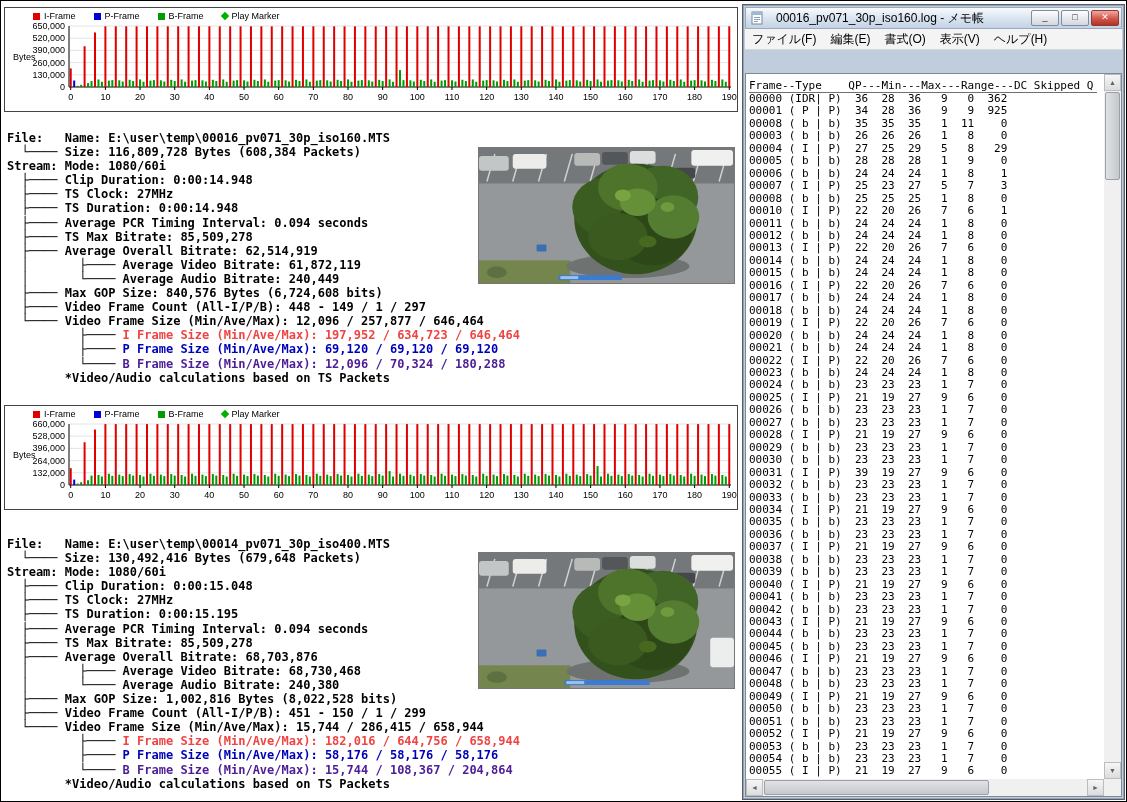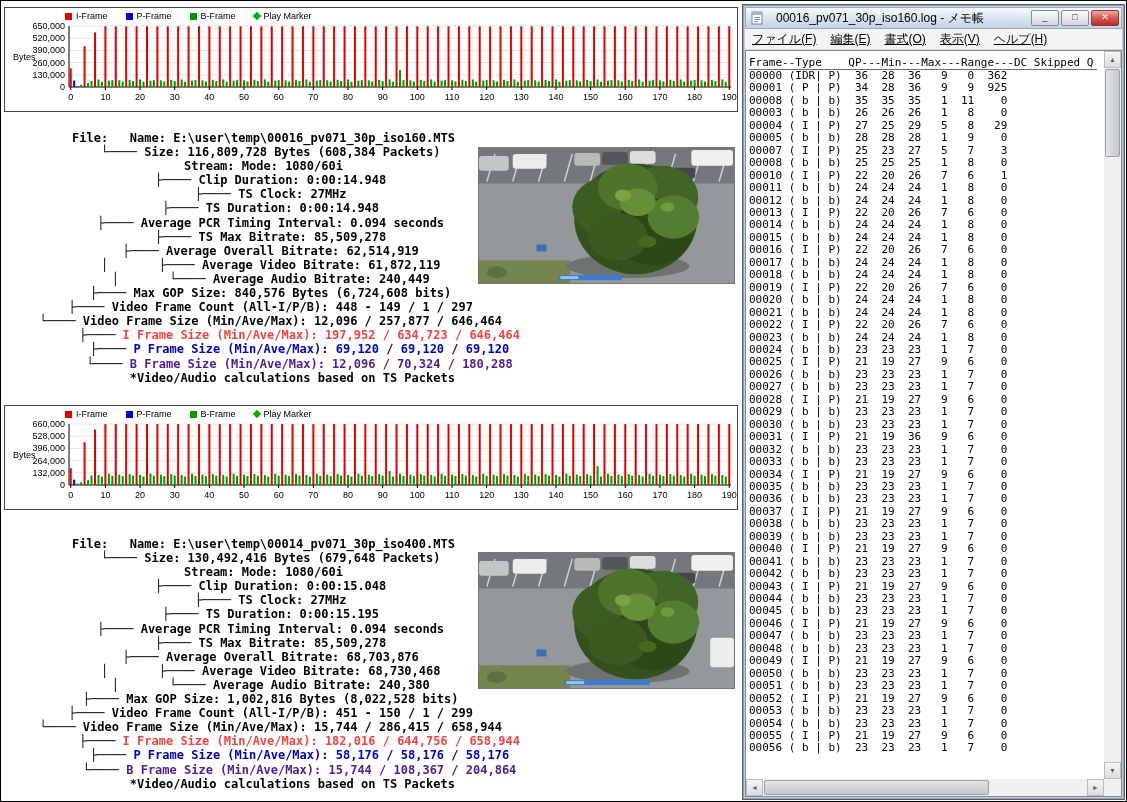--- a/index.html
+++ b/index.html
@@ -3,51 +3,51 @@
 <meta charset="utf-8">
 <style>
   *{margin:0;padding:0;box-sizing:border-box;}
   html,body{width:1127px;height:802px;overflow:hidden;}
   body{font-family:"Liberation Sans","DejaVu Sans",sans-serif;background:#fff;}
   #app{position:absolute;left:0;top:0;width:1127px;height:802px;border:1px solid #000;background:#fff;overflow:hidden;}
 
   
   .chart-panel{position:absolute;left:3px;width:734px;height:105px;border:1px solid #444;background:#fff;}
   #chart1{top:6px;} #chart2{top:404px;}
-  .legend{position:absolute;left:28px;top:3px;display:flex;gap:18px;align-items:center;font-size:9px;color:#000;margin-left:32px;}
+  .legend{position:absolute;left:28px;top:3px;display:flex;gap:18px;align-items:center;font-size:9px;color:#000;}
   .legend-item{display:flex;align-items:center;}
   .legend-item .sw{width:7px;height:7px;display:inline-block;margin-right:4px;}
   .legend-item .mk{width:6px;height:6px;transform:rotate(45deg);}
   .chart-svg{position:absolute;left:0;top:15px;width:732px;height:88px;}
 
   
   .file-info{position:absolute;left:6px;}
   #fileinfo1{top:130px;} #fileinfo2{top:536px;}
-  .fi-line{font-family:"DejaVu Sans Mono","Liberation Mono",monospace;font-size:12px;font-weight:bold;line-height:14.1px;white-space:pre;color:#000;text-align:center;}
+  .fi-line{font-family:"DejaVu Sans Mono","Liberation Mono",monospace;font-size:12px;font-weight:bold;line-height:14.1px;white-space:pre;color:#000;}
   .c-k{color:#000}.c-r{color:#ef4444}.c-b{color:#0000bb}.c-g{color:#4c1d95}
 
   
   .thumb{position:absolute;width:257px;height:137px;border:1px solid #777;background:#8b8e90;}
   #thumb1{left:477px;top:146px;} #thumb2{left:477px;top:551px;}
   .thumb svg{display:block;width:100%;height:100%;}
 
   
   .notepad{position:absolute;left:741px;top:3px;width:383px;height:796px;background:#bfcddd;
     border:1px solid #555e68;padding:2px;display:flex;flex-direction:column;box-shadow:0 0 0 1px #93a2b4 inset;}
   .titlebar{height:22px;flex:0 0 22px;display:flex;align-items:center;padding:0 2px 0 4px;
     background:linear-gradient(#f8fafc,#dde7f2 45%,#c3d2e5);border:1px solid #9aa9bc;}
   .np-icon{width:14px;height:14px;flex:0 0 14px;}
   .np-title{font-size:12px;color:#000;flex:1;margin-left:12px;white-space:nowrap;overflow:hidden;}
   .winbtns{display:flex;gap:2px;}
   .wbtn{width:28px;height:16px;border:1px solid #7e8d9d;border-radius:2px;cursor:default;
     background:linear-gradient(#fdfdfd,#d2d8df);font-size:9px;line-height:13px;text-align:center;color:#222;}
   .wbtn.close{background:linear-gradient(#f0a8a0,#d2564a 55%,#b23227);color:#fff;border-color:#8d3a32;}
   .menubar{height:21px;flex:0 0 21px;background:#f4f4f4;border-bottom:1px solid #d7d7d7;display:flex;align-items:center;font-size:12px;color:#000;}
-  .menu-item{padding:2px 7px;text-decoration:underline;}
-  .np-body{position:relative;flex:1;background:#b91c1c;border:1px solid #828790;overflow:hidden;}
+  .menu-item{padding:2px 7px;}
+  .np-body{position:relative;flex:1;background:#b91c1c;border:1px solid #828790;overflow:hidden;margin-top:23px;}
   .np-text{position:absolute;left:0;top:0;right:17px;bottom:17px;overflow:hidden;padding:1px 0 0 3px;background:#fff;}
   .log-header{font-family:"DejaVu Sans Mono","Liberation Mono",monospace;font-size:11px;line-height:13px;white-space:pre;border-bottom:1px solid #707070;display:inline-block;min-width:98%;}
   .log-row{font-family:"DejaVu Sans Mono","Liberation Mono",monospace;font-size:11px;line-height:12.45px;white-space:pre;color:#000;}
   .vscroll{position:absolute;right:0;top:0;bottom:17px;width:17px;background:#f0f0f0;}
   .hscroll{position:absolute;left:0;bottom:0;right:17px;height:17px;background:#f0f0f0;}
   .sbtn{position:absolute;width:17px;height:17px;background:linear-gradient(#f6f6f6,#dcdcdc);border:1px solid #b9bdc1;font-size:7px;color:#5a646e;text-align:center;line-height:15px;}
   .sb-up{top:0;left:0;} .sb-down{bottom:0;left:0;}
   .sb-left{left:0;top:0;} .sb-right{right:0;top:0;}
   .vthumb{position:absolute;left:1px;right:1px;top:18px;height:88px;background:linear-gradient(90deg,#e0e2e5,#c5c8cc);border:1px solid #9aa0a6;border-radius:2px;}
   .hthumb{position:absolute;top:1px;bottom:1px;left:18px;width:225px;background:linear-gradient(#e0e2e5,#c5c8cc);border:1px solid #9aa0a6;border-radius:2px;}
@@ -747,20 +747,21 @@
     <div class="np-body">
       <div class="np-text">
         <div class="log-header">Frame--Type    QP---Min---Max---Range---DC Skipped Q</div>
         <div>
             <div class="log-row">00000 (IDR| P)  36  28  36   9   0  362</div>
             <div class="log-row">00001 ( P | P)  34  28  36   9   9  925</div>
             <div class="log-row">00008 ( b | b)  35  35  35   1  11    0</div>
             <div class="log-row">00003 ( b | b)  26  26  26   1   8    0</div>
             <div class="log-row">00004 ( I | P)  27  25  29   5   8   29</div>
             <div class="log-row">00005 ( b | b)  28  28  28   1   9    0</div>
+            <div class="log-row">00006 ( b | b)  24  24  24   1   8    1</div>
             <div class="log-row">00007 ( I | P)  25  23  27   5   7    3</div>
             <div class="log-row">00008 ( b | b)  25  25  25   1   8    0</div>
             <div class="log-row">00010 ( I | P)  22  20  26   7   6    1</div>
             <div class="log-row">00011 ( b | b)  24  24  24   1   8    0</div>
             <div class="log-row">00012 ( b | b)  24  24  24   1   8    0</div>
             <div class="log-row">00013 ( I | P)  22  20  26   7   6    0</div>
             <div class="log-row">00014 ( b | b)  24  24  24   1   8    0</div>
             <div class="log-row">00015 ( b | b)  24  24  24   1   8    0</div>
             <div class="log-row">00016 ( I | P)  22  20  26   7   6    0</div>
             <div class="log-row">00017 ( b | b)  24  24  24   1   8    0</div>
@@ -770,21 +771,21 @@
             <div class="log-row">00021 ( b | b)  24  24  24   1   8    0</div>
             <div class="log-row">00022 ( I | P)  22  20  26   7   6    0</div>
             <div class="log-row">00023 ( b | b)  24  24  24   1   8    0</div>
             <div class="log-row">00024 ( b | b)  23  23  23   1   7    0</div>
             <div class="log-row">00025 ( I | P)  21  19  27   9   6    0</div>
             <div class="log-row">00026 ( b | b)  23  23  23   1   7    0</div>
             <div class="log-row">00027 ( b | b)  23  23  23   1   7    0</div>
             <div class="log-row">00028 ( I | P)  21  19  27   9   6    0</div>
             <div class="log-row">00029 ( b | b)  23  23  23   1   7    0</div>
             <div class="log-row">00030 ( b | b)  23  23  23   1   7    0</div>
-            <div class="log-row">00031 ( I | P)  21  19  36   9   6    0</div>
+            <div class="log-row">00031 ( I | P)  39  19  27   9   6    0</div>
             <div class="log-row">00032 ( b | b)  23  23  23   1   7    0</div>
             <div class="log-row">00033 ( b | b)  23  23  23   1   7    0</div>
             <div class="log-row">00034 ( I | P)  21  19  27   9   6    0</div>
             <div class="log-row">00035 ( b | b)  23  23  23   1   7    0</div>
             <div class="log-row">00036 ( b | b)  23  23  23   1   7    0</div>
             <div class="log-row">00037 ( I | P)  21  19  27   9   6    0</div>
             <div class="log-row">00038 ( b | b)  23  23  23   1   7    0</div>
             <div class="log-row">00039 ( b | b)  23  23  23   1   7    0</div>
             <div class="log-row">00040 ( I | P)  21  19  27   9   6    0</div>
             <div class="log-row">00041 ( b | b)  23  23  23   1   7    0</div>

